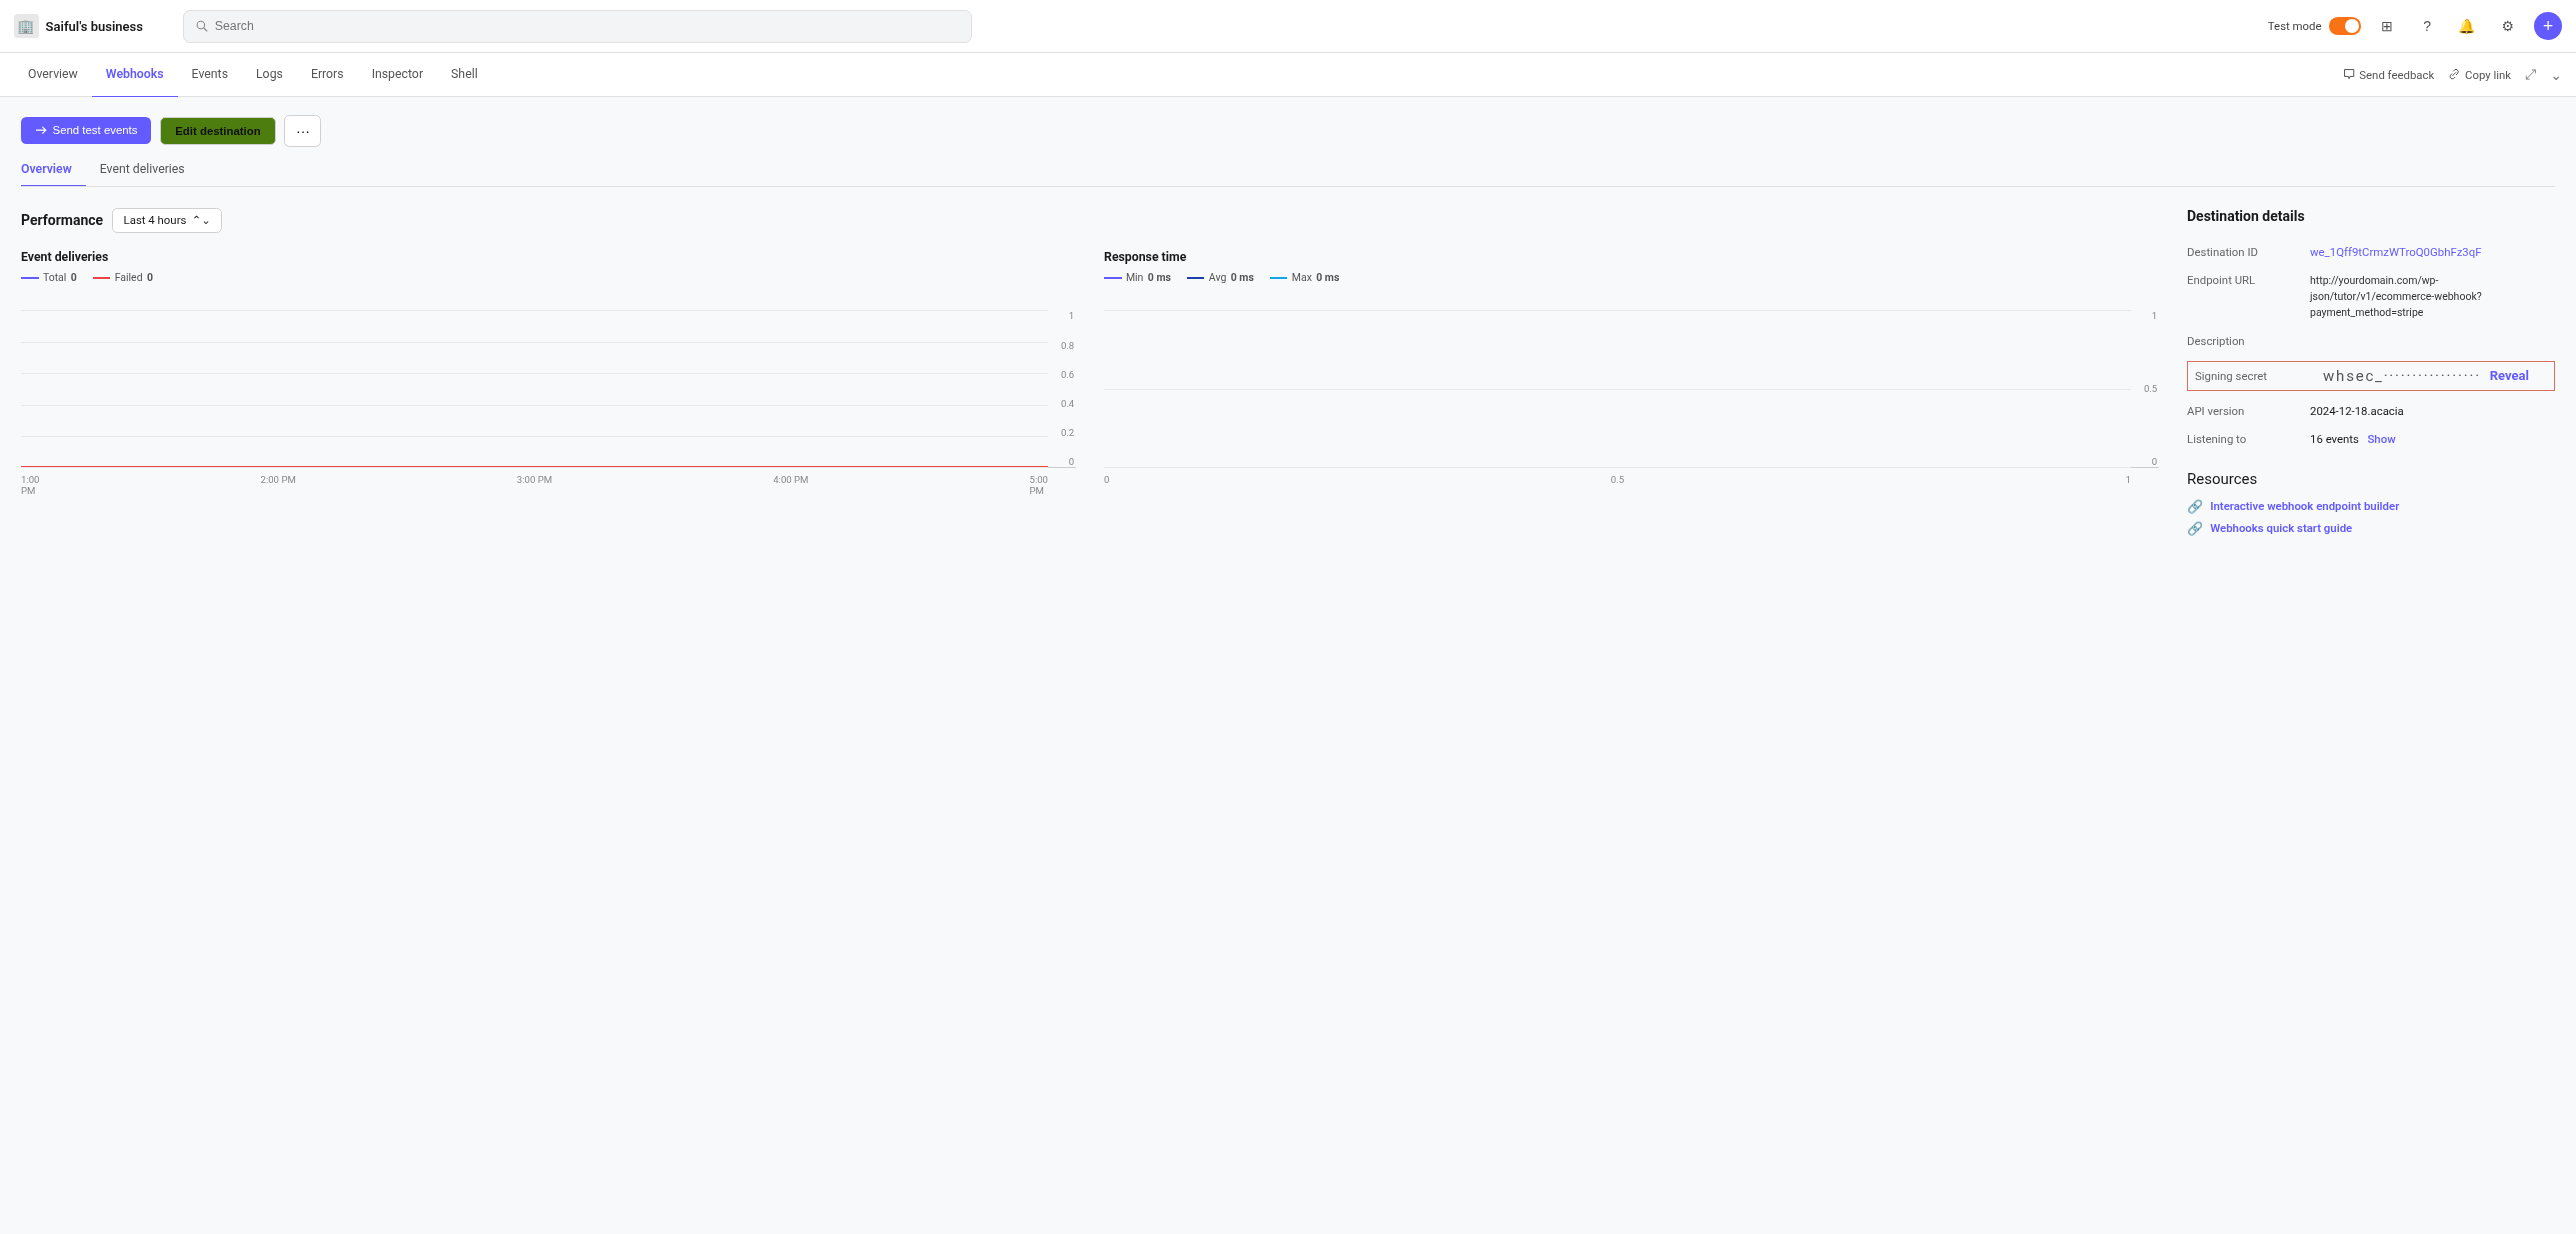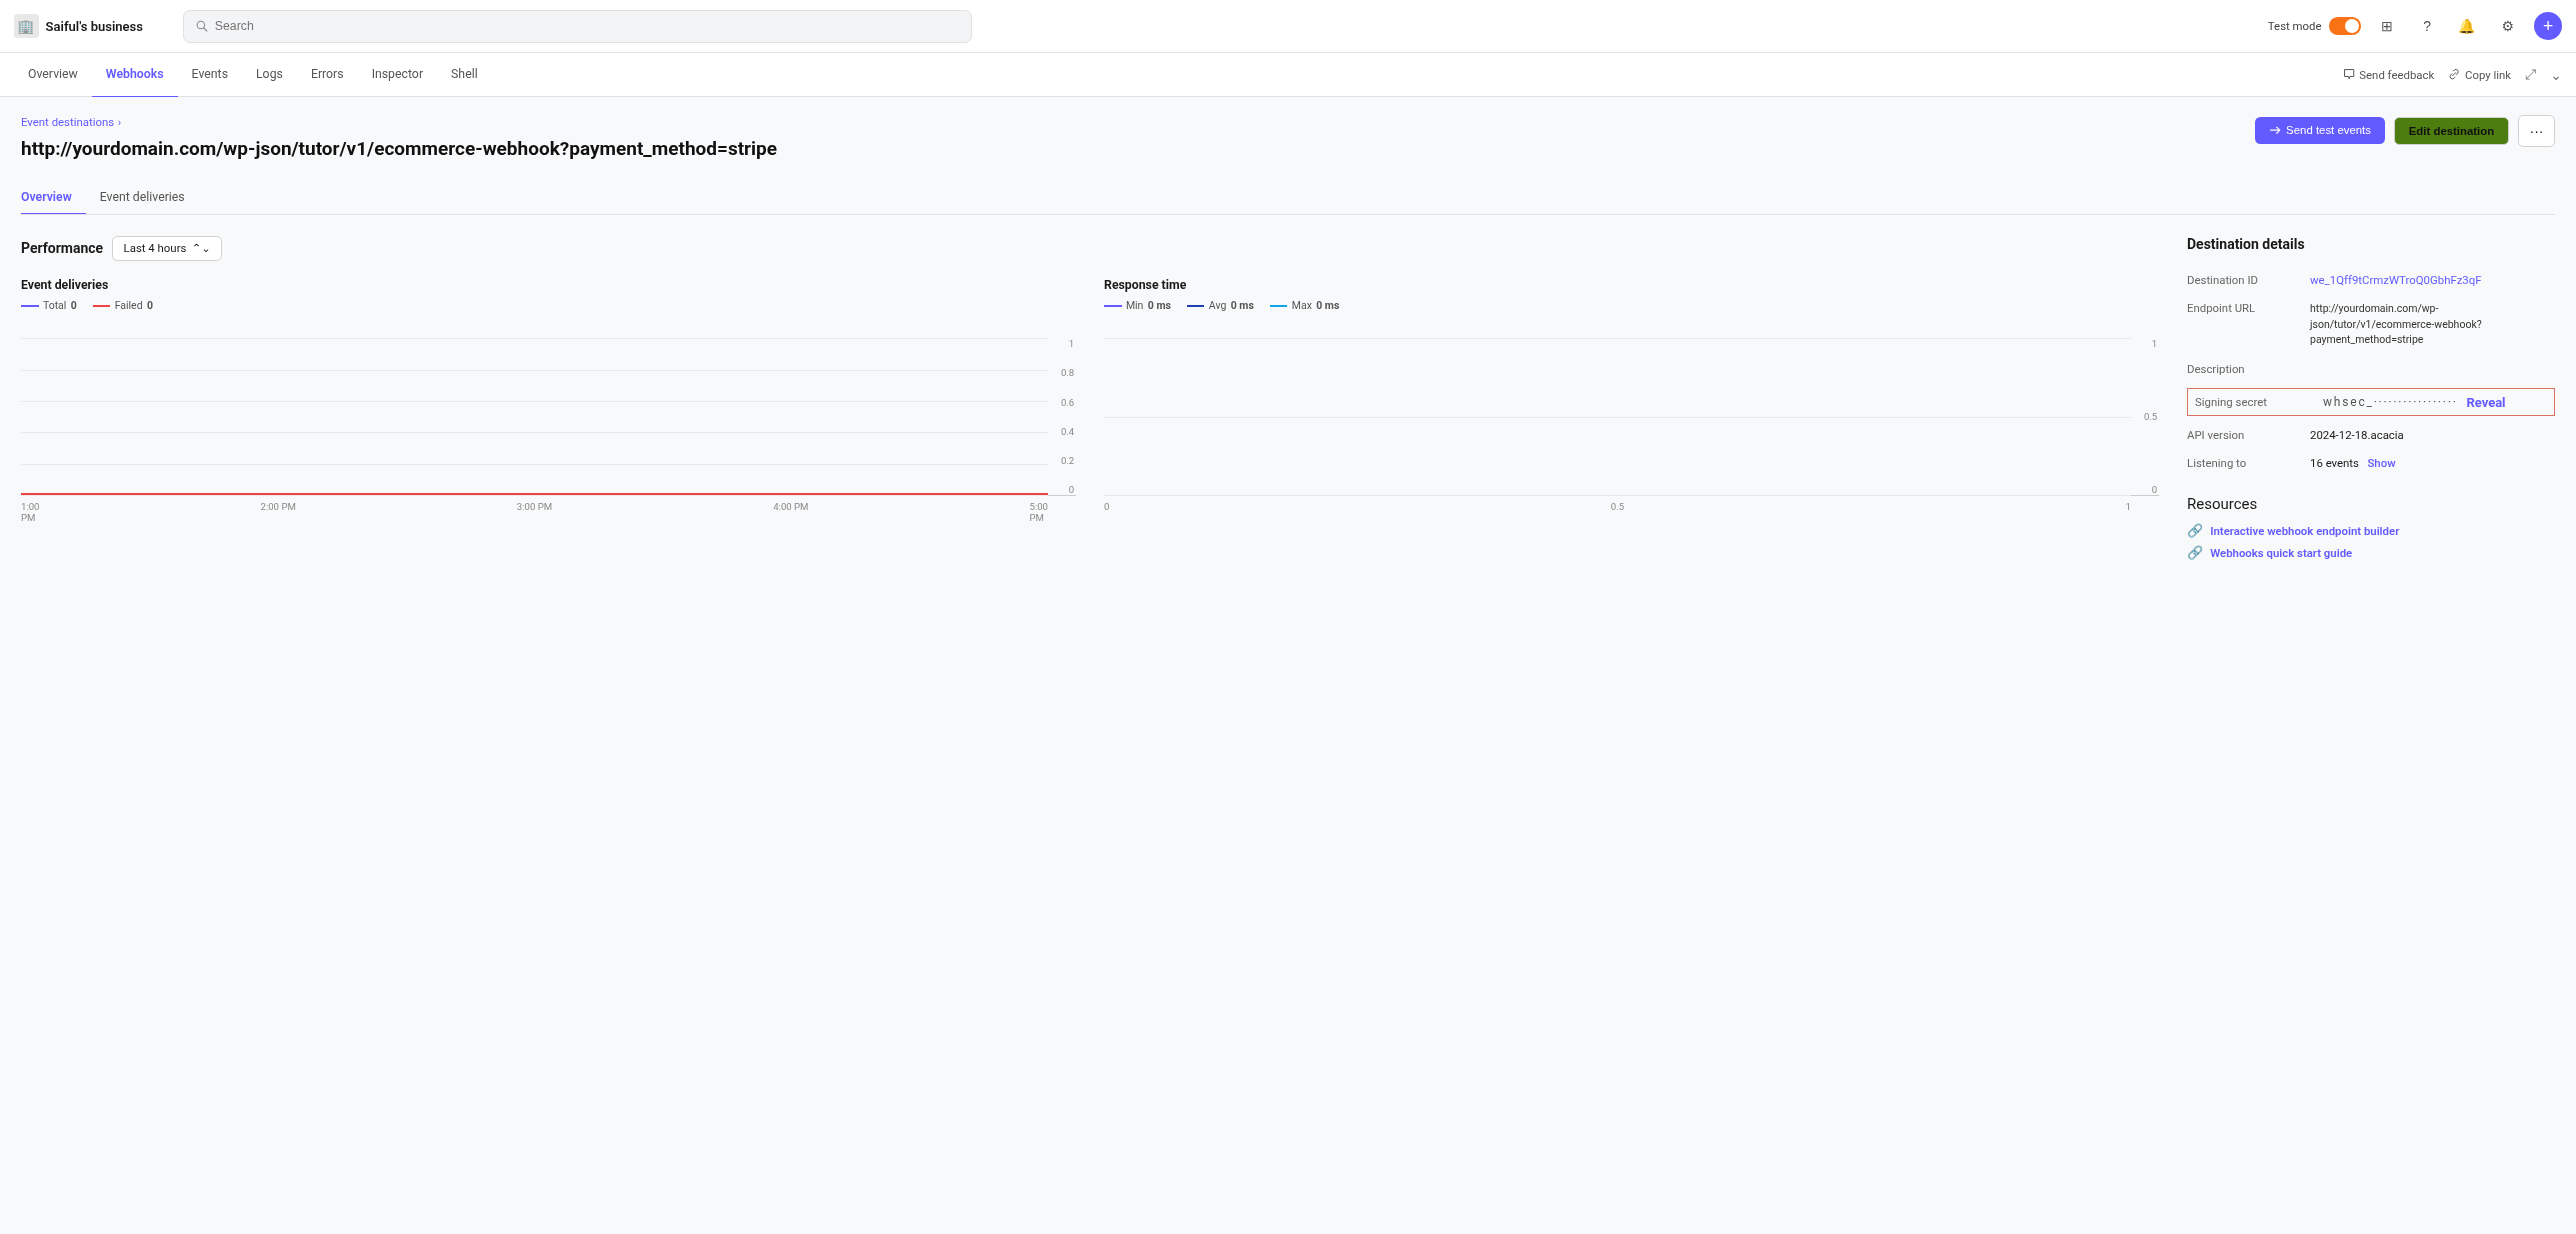--- a/index.html
+++ b/index.html
@@ -74,21 +74,21 @@
     .red-baseline { position: absolute; bottom: 0; left: 0; right: 28px; height: 1.8px; background: #ef4444; }
 
     
     .dest-title { font-size: 14px; font-weight: 700; margin-bottom: 14px; }
     .dest-table { width: 100%; border-collapse: collapse; }
     .dest-table tr td { padding: 7px 0; vertical-align: top; font-size: 11.4px; }
     .dest-table tr td:first-child { color: #666; width: 123px; }
     .dest-table tr td:last-child { color: #1a1a1a; }
     .dest-id-link { color: #635bff; text-decoration: none; font-size: 11.4px; }
     .endpoint-url { font-size: 10.5px; color: #333; line-height: 1.5; }
-    .signing-dots { letter-spacing: 1.8px; color: #555; font-size: 12px; }
+    .signing-dots { letter-spacing: 1.8px; color: #555; font-size: 15px; }
     .reveal-btn { color: #635bff; font-weight: 700; cursor: pointer; font-size: 13px; text-decoration: none; }
 
     .show-link { color: #635bff; cursor: pointer; font-size: 11.4px; font-weight: 500; }
 
     .resources-title { font-size: 15px; font-weight: 400; margin: 17.5px 0 10.5px; }
     .resource-link { display: flex; align-items: center; gap: 7px; color: #635bff; font-size: 11.4px; font-weight: 600; cursor: pointer; margin-bottom: 7px; text-decoration: none; }
     .resource-link-icon { font-size: 13px; }
   </style>
 </head>
 <body>
@@ -142,27 +142,20 @@
       <span>Copy link</span>
     </span>
     <span class="expand-btn">⤢</span>
     <span class="expand-btn">⌄</span>
   </div>
 </div>
 
 <div class="main">
 
   <div class="page-header-row">
-    <div>
-      <div class="breadcrumb">
-        <span>Event destinations</span>
-        <span>›</span>
-      </div>
-      <h1 class="page-title">http://yourdomain.com/wp-json/tutor/v1/ecommerce-webhook?payment_method=stripe</h1>
-    </div>
     <div class="header-buttons">
       <button class="btn-primary">
         <svg width="12.3" height="12.3" viewBox="0 0 16 16" fill="none">
             <path d="M2 8h12M10 4l4 4-4 4" stroke="#fff" stroke-width="1.5" stroke-linecap="round" stroke-linejoin="round"></path>
           </svg>
         <span>Send test events</span>
       </button>
       <button class="btn-secondary">
         <span>Edit destination</span>
       </button>

